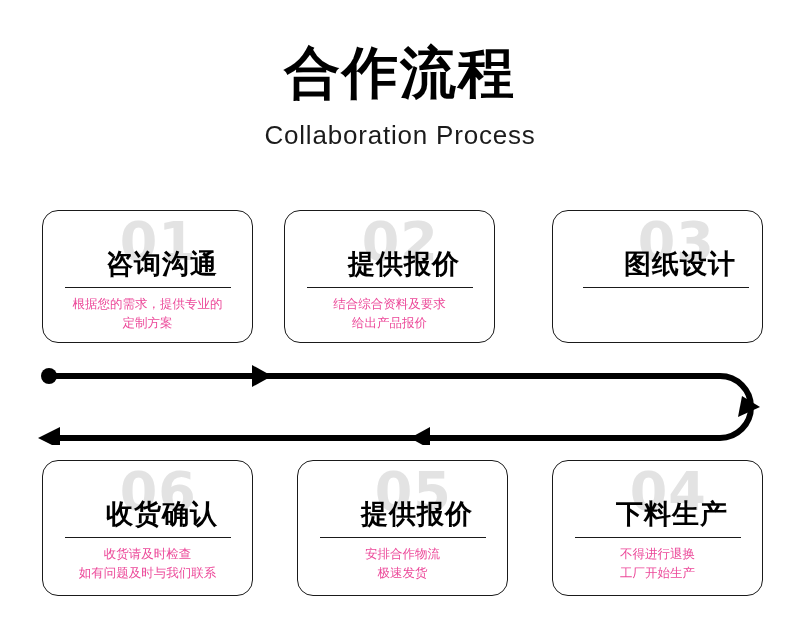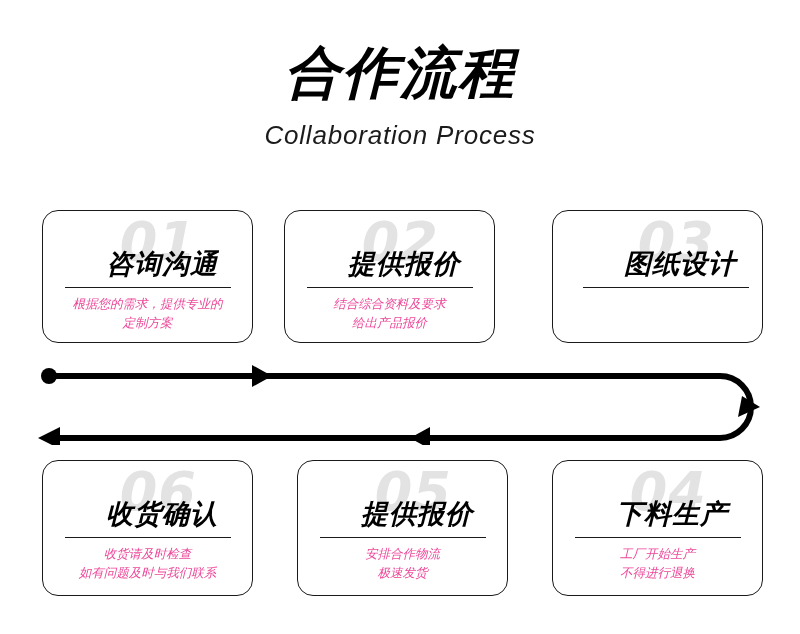--- a/index.html
+++ b/index.html
@@ -8,21 +8,20 @@
     height: 634px;
     background: #ffffff;
     font-family: "Liberation Sans", "DejaVu Sans", sans-serif;
     overflow: hidden;
   }
   .page {
     position: relative;
     width: 656px;
     height: 634px;
     background: #ffffff;
-    font-style: italic;
   }
 
   
   .header {
     position: absolute;
     top: 38px;
     left: 0;
     width: 800px;
     text-align: center;
   }
@@ -220,21 +219,21 @@
         </div>
       </div>
     </div>
 
     <div class="card c4">
       <div class="card-inner">
         <div class="watermark">04</div>
         <div class="card-title">下料生产</div>
         <div class="divider"></div>
         <div class="card-desc">
+          <span>不得进行退换</span>
           <span>工厂开始生产</span>
-          <span>不得进行退换</span>
         </div>
       </div>
     </div>
 
   </div>
 
 </div>
 
 </body></html>

